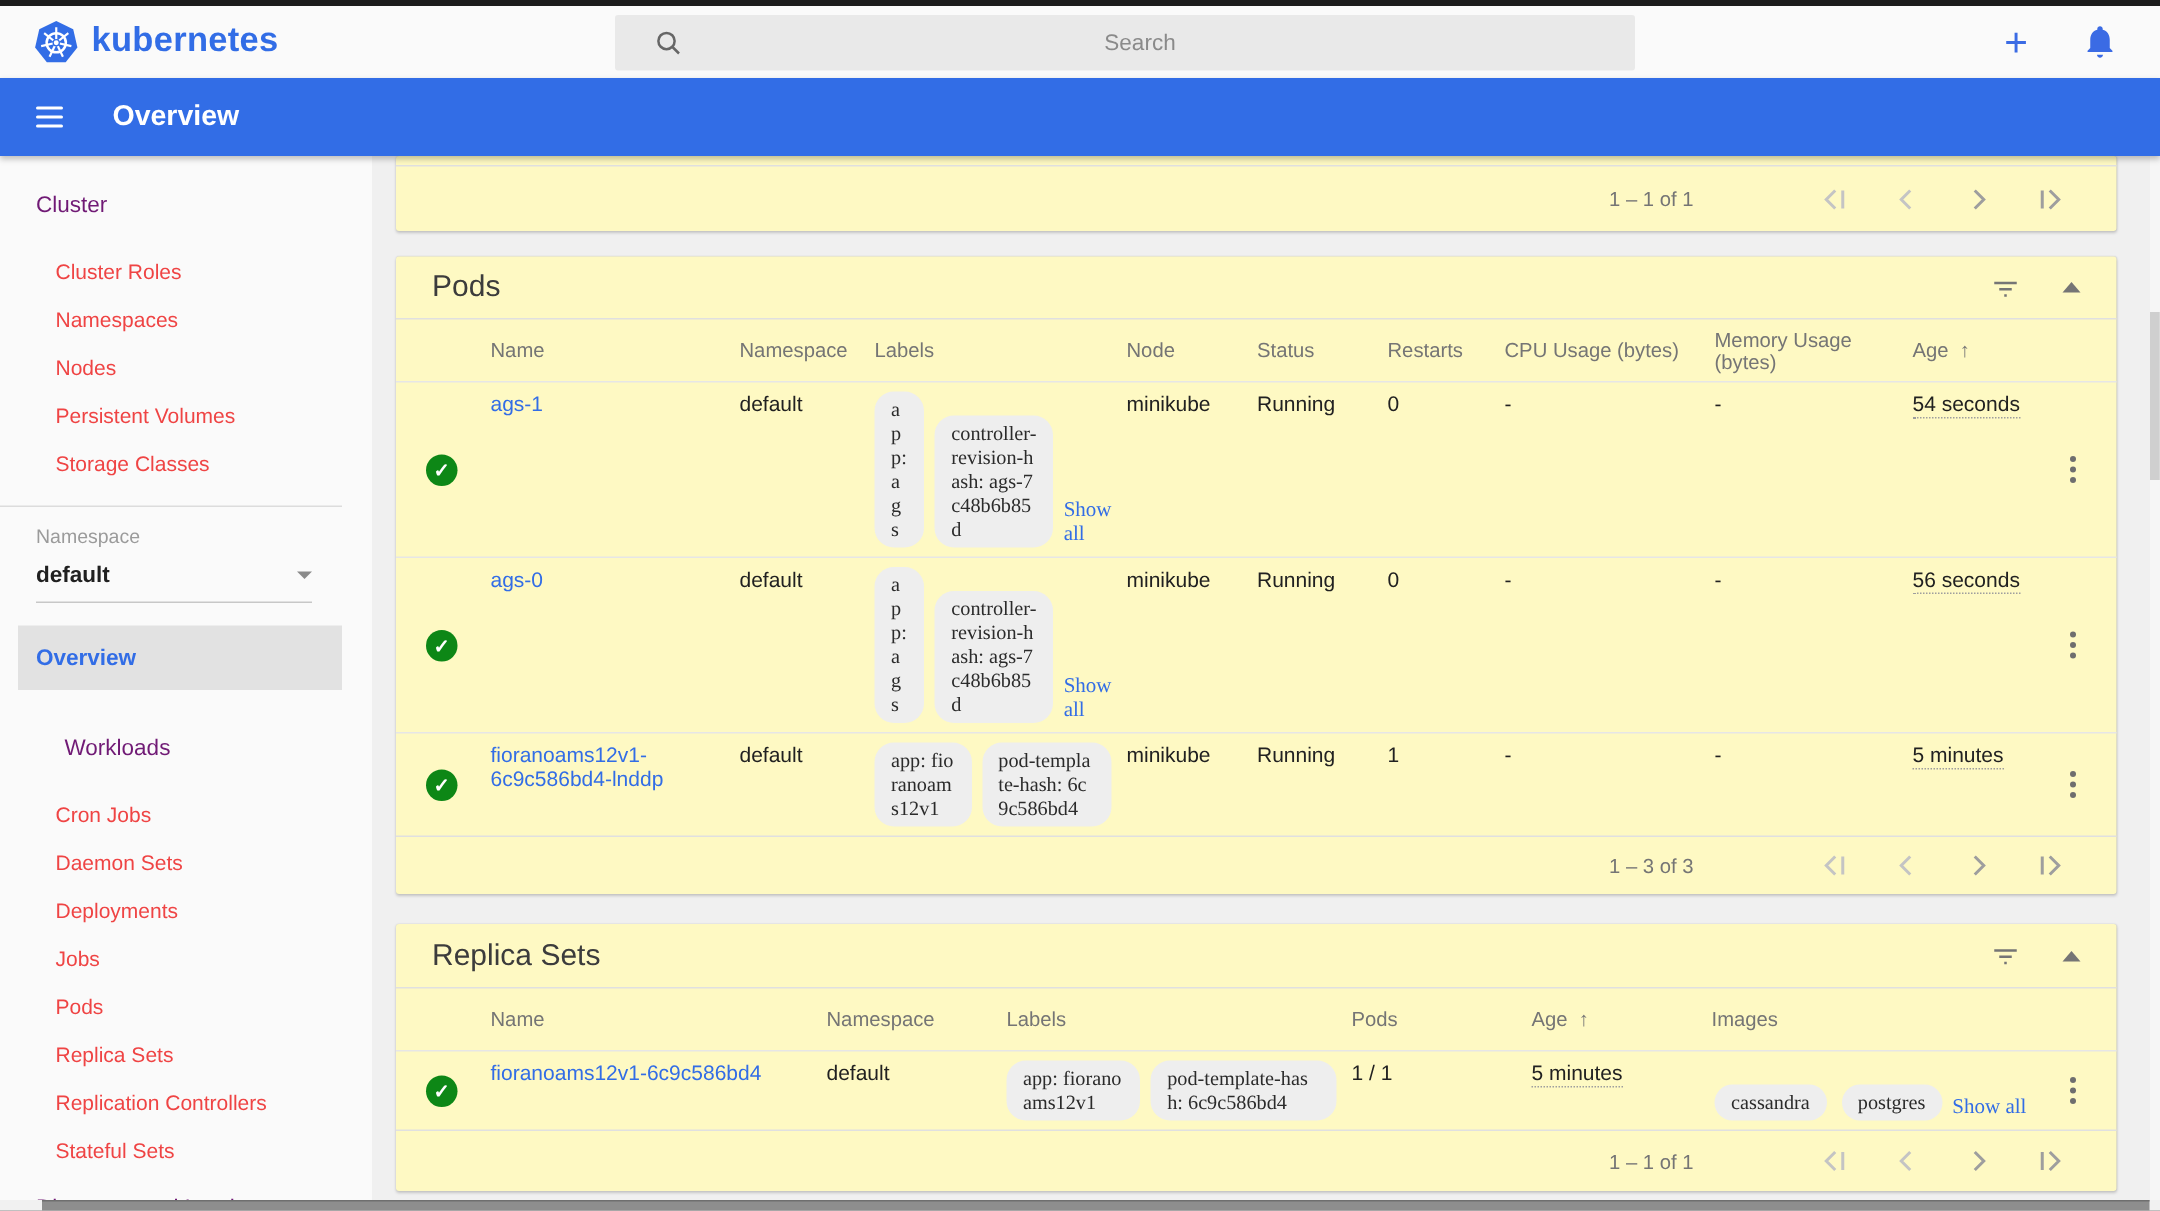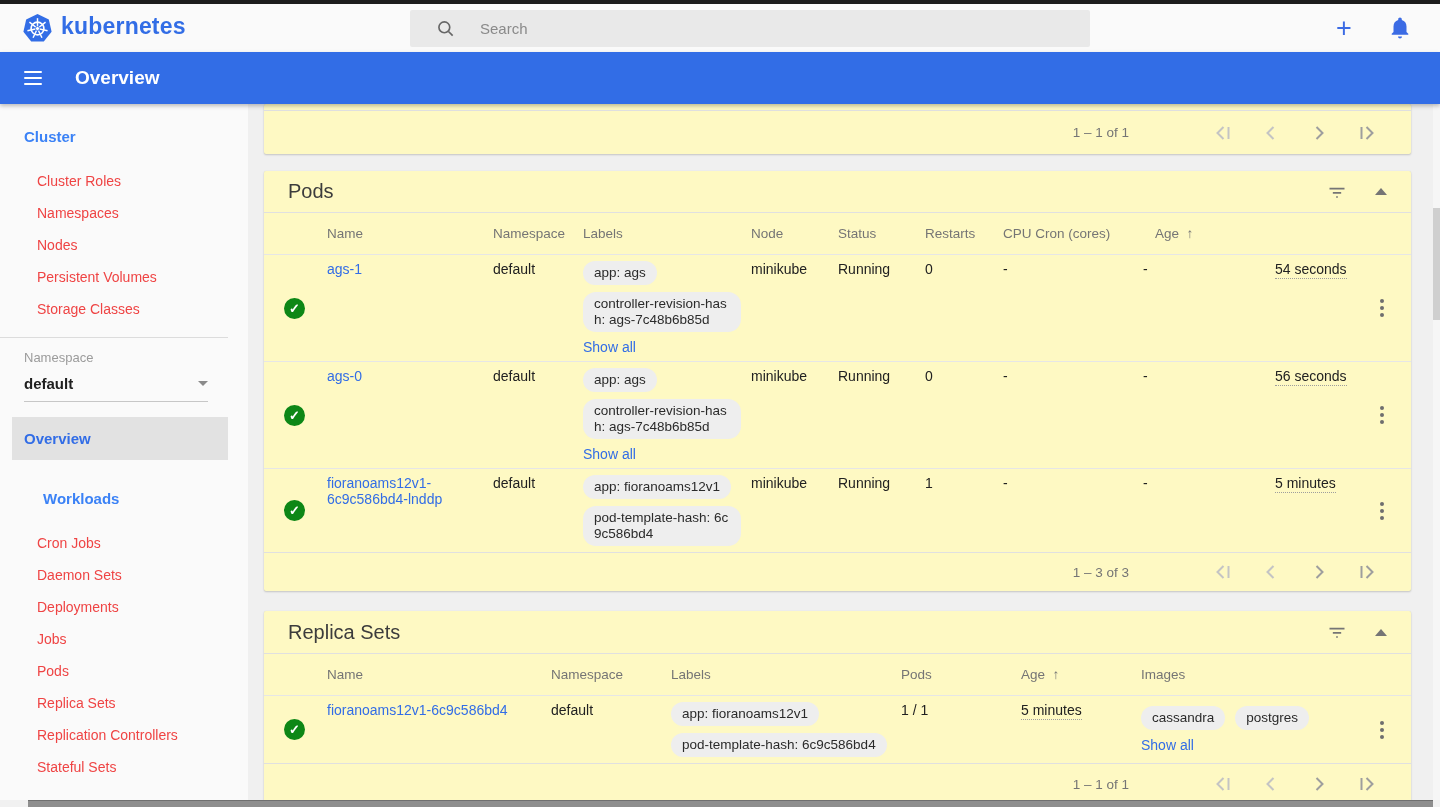--- a/index.html
+++ b/index.html
@@ -11,41 +11,41 @@
 
   
   .topbar { height:48px; background:#fafafa; display:flex; align-items:center; position:relative; }
   .brand { display:flex; gap:8px; margin-left:22px; }
   .brand-logo { width:31px; height:31px; display:block; }
   .brand-name { font-size:23px; font-weight:bold; color:#326de6; letter-spacing:0.2px; }
   .searchbox { position:absolute; left:410px; top:6px; width:680px; height:37px;
     background:#e9e9e9; border-radius:2px; display:flex; align-items:center; }
   .searchbox svg { margin-left:26px; }
   .searchbox input { border:none; outline:none; background:transparent; font-size:15px;
-    color:#424242; margin-left:24px; width:560px; font-family:"Liberation Sans",sans-serif; }
+    color:#424242; margin-left:24px; width:560px; font-family:"Liberation Sans",sans-serif;text-align:center; }
   .searchbox input::placeholder { color:#8a8a8a; }
   .topbar-actions { position:absolute; right:28px; top:0; height:48px; display:flex; align-items:center; gap:32px; }
   .plus-btn { color:#3b6be4; font-size:27px; font-weight:300; line-height:1; cursor:pointer; width:24px; text-align:center; }
   .bell-btn { width:24px; height:24px; cursor:pointer; }
 
   
   .bluebar { height:52px; background:#326de6; display:flex; align-items:center;
     box-shadow:0 2px 4px rgba(0,0,0,0.25); position:relative; z-index:5; }
   .hamburger { width:18px; margin-left:24px; cursor:pointer; }
   .hamburger span { display:block; height:2.4px; background:#fff; border-radius:2px; margin-bottom:3.4px; }
   .hamburger span:last-child { margin-bottom:0; }
   .bluebar-title { color:#fff; font-weight:bold; font-size:19px; margin-left:33px; }
 
   
   .content { display:flex; height:703px; }
   .sidebar { width:248px; background:#fafafa; padding-top:16px; flex:none; }
   .main { flex:1; background:#f0f0f0; padding:0 29px 0 16px; overflow:hidden; }
 
   
-  .side-heading { font-size:15px; font-weight:bold; color:#3b82f6; padding:8px 24px; }
+  .side-heading { font-size:15px; font-weight:normal; color:#701a75; padding:8px 24px; }
   .side-item { font-size:14px; color:#ef4444; padding:0 24px 0 37px; height:32px;
     display:flex; align-items:center; cursor:pointer; }
   .side-divider { border-top:1px solid #dcdcdc; margin:12px 0 10px 0; width:228px; }
   .ns-label { font-size:13px; color:#9b9b9b; padding:2px 24px 10px 24px; }
   .ns-select { margin:0 20px 0 24px; width:184px; display:flex; align-items:center;
     justify-content:space-between; border-bottom:1px solid #c7c7c7; padding-bottom:9px; cursor:pointer; }
   .ns-value { font-size:15px; font-weight:bold; color:#202020; }
   .caret-down { width:0; height:0; border-left:5px solid transparent; border-right:5px solid transparent;
     border-top:5px solid #8a8a8a; }
   .overview-item { margin:15px 20px 0 12px; height:43px; background:#e2e2e2; display:flex;
@@ -72,21 +72,21 @@
   .th.first { padding-left:20px; }
   .th.age-col { padding-left:12px; }
   .td { font-size:14px; color:#212121; display:flex; align-items:flex-start; padding:6px 10px 6px 0; }
   .td.icon-cell { padding-left:20px; align-items:center; }
   .td.age-col { padding-left:12px; }
   .row { border-top:1px solid #e6e6e6; }
   .check-circle { width:21px; height:21px; border-radius:50%; background:#0d8716; color:#fff;
     font-size:13px; font-weight:bold; display:flex; align-items:center; justify-content:center; }
   a.link { color:#326de6; text-decoration:none; cursor:pointer; }
   .name-cell a { overflow-wrap:anywhere; }
-  .labels-cell { flex-direction:column; align-items:flex-start; gap:7px; justify-content:center; }
+  .labels-cell { align-items:flex-end; gap:7px; justify-content:center;font-family:Liberation Serif, serif; }
   .chip { background:#eeeeee; border-radius:13px; padding:4px 11px; font-size:13.5px; color:#2b2b2b;
     line-height:16px; max-width:158px; overflow-wrap:break-word; word-break:break-all; }
   .chip.wide { max-width:220px; }
   .chip-row { display:flex; gap:10px; }
   .show-all { font-size:14px; }
   .age-text { border-bottom:1px dotted #9e9e9e; padding-bottom:1px; }
   .kebab { display:flex; flex-direction:column; gap:3px; align-items:center; justify-content:center;
     width:24px; height:24px; cursor:pointer; margin:auto; }
   .kebab i { width:4px; height:4px; border-radius:50%; background:#6e6e6e; }
 
@@ -226,21 +226,22 @@
       <div class="divider"></div>
 
       <div class="grid-pods">
         <div class="th first"></div>
         <div class="th">Name</div>
         <div class="th">Namespace</div>
         <div class="th">Labels</div>
         <div class="th">Node</div>
         <div class="th">Status</div>
         <div class="th">Restarts</div>
-        <div class="th">CPU Cron (cores)</div>
+        <div class="th">CPU Usage (bytes)</div>
+        <div class="th">Memory Usage (bytes)</div>
         <div class="th age-col"><span>Age</span>&nbsp;&nbsp;<span>↑</span></div>
         <div class="th"></div>
       </div>
 
       <div class="grid-pods row">
         <div class="td icon-cell">
             <span class="check-circle">✓</span>
           </div>
         <div class="td name-cell">
             <a class="link">ags-1</a>

